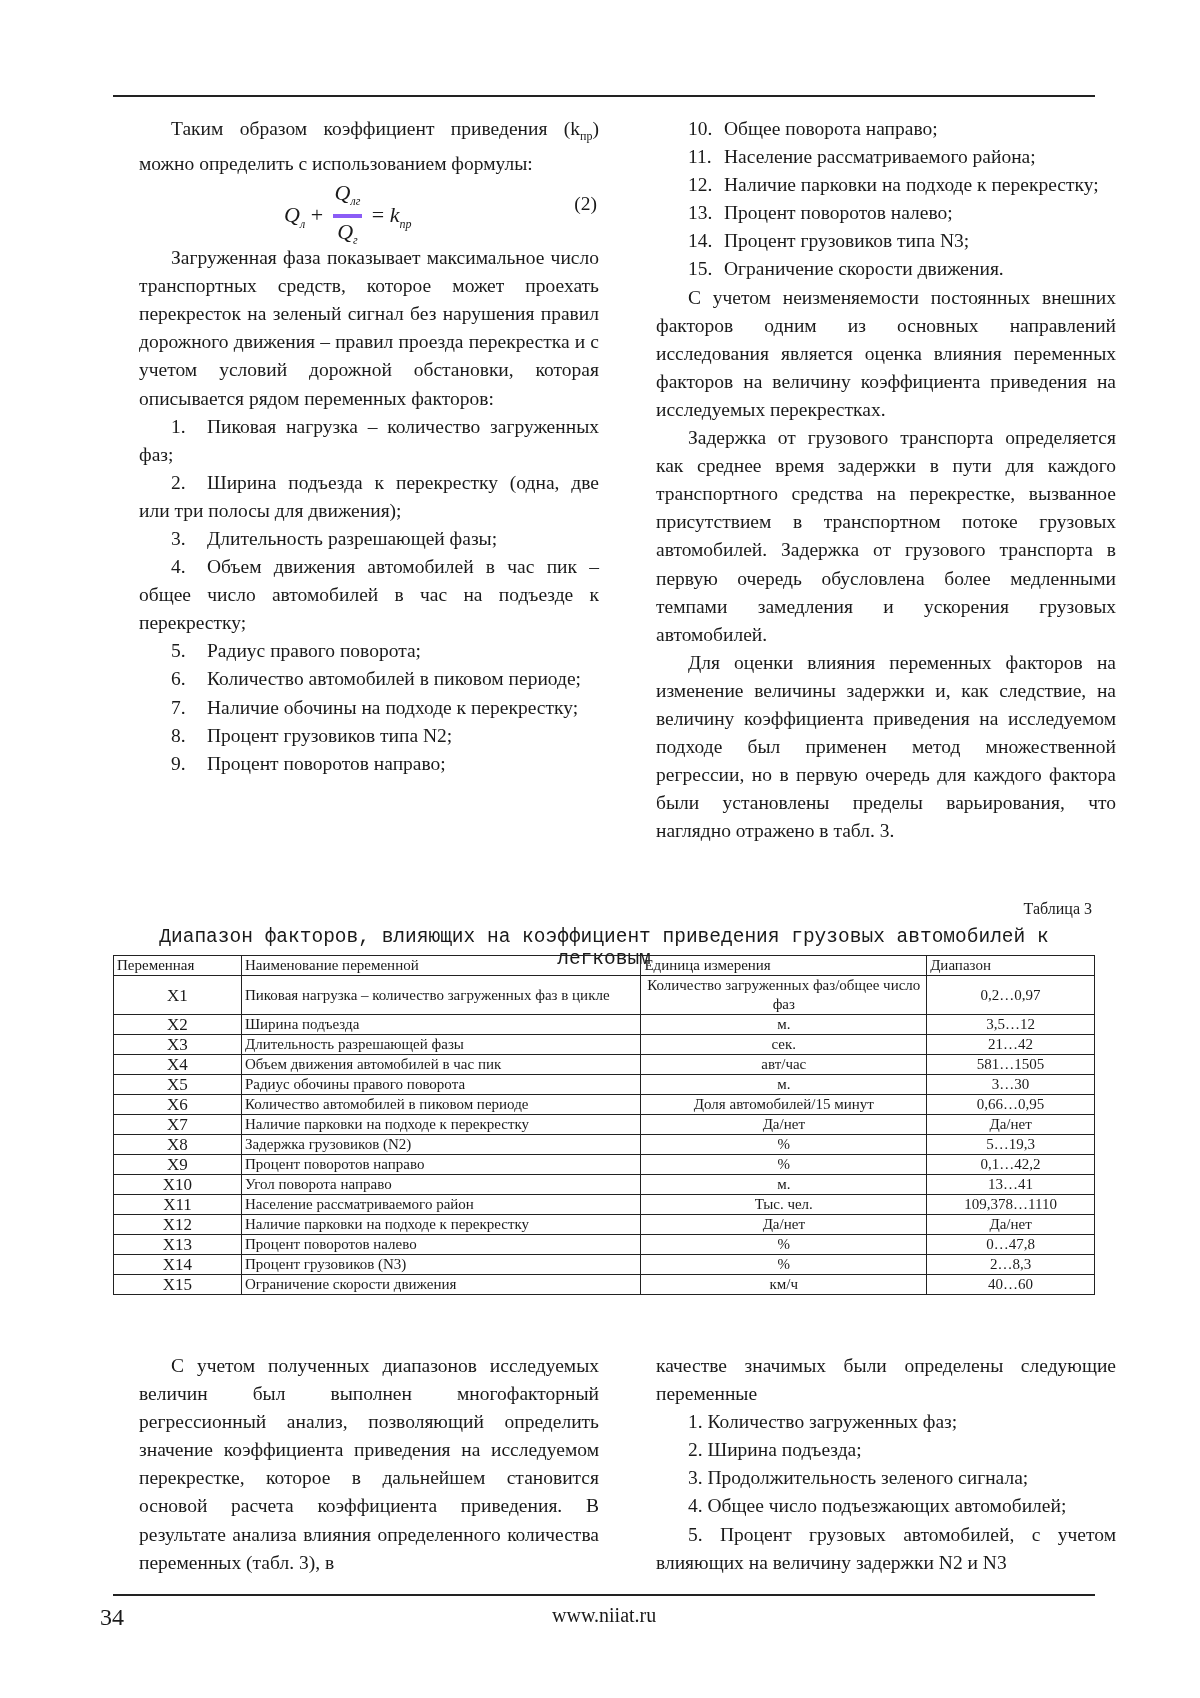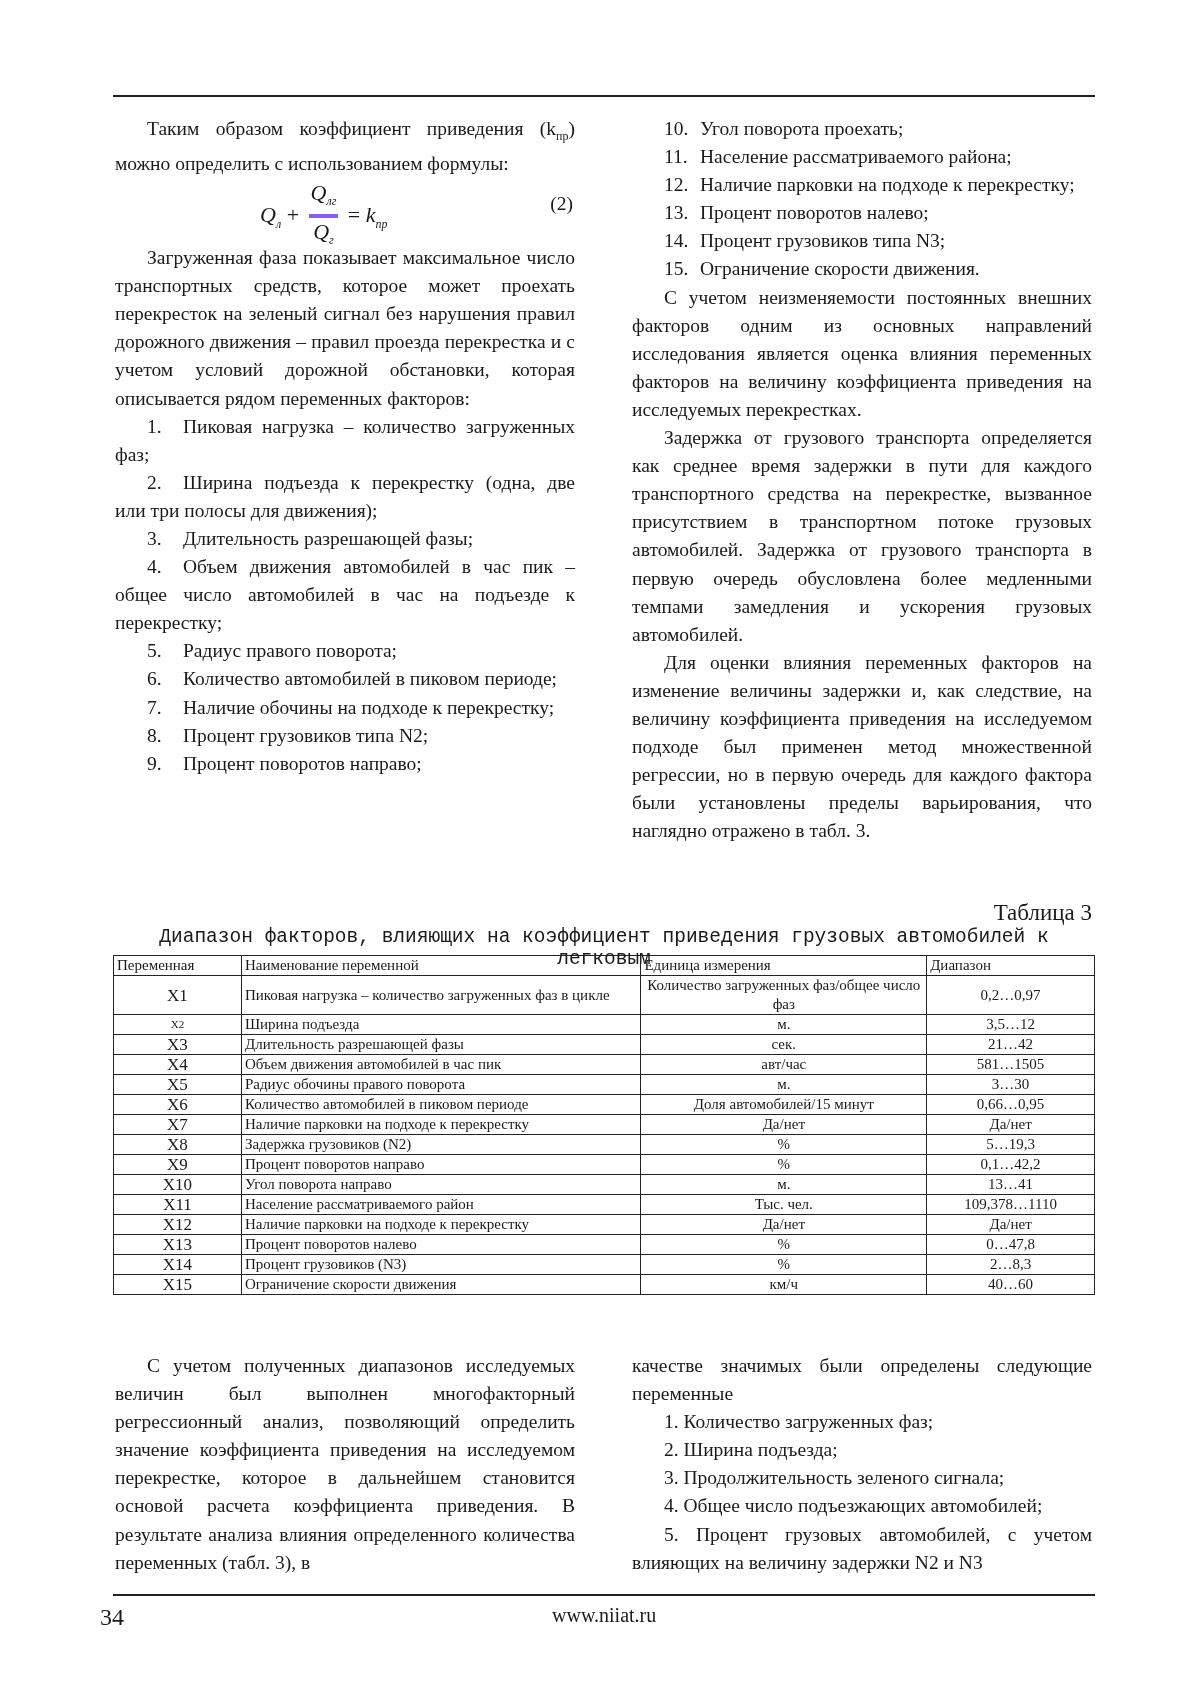--- a/index.html
+++ b/index.html
@@ -1,36 +1,36 @@
 <!DOCTYPE html>
 <html><head>
 <meta charset="utf-8">
 <style>
   html, body { margin: 0; padding: 0; background: #ffffff; }
   body { width: 1200px; height: 1698px; position: relative; font-family: "Liberation Serif", serif; color: #1a1a1a; overflow: hidden; }
   .rule-top { position: absolute; left: 113px; top: 95px; width: 982px; height: 2px; background: #222; }
   .rule-bottom { position: absolute; left: 113px; top: 1594px; width: 982px; height: 2px; background: #222; }
-  .col { position: absolute; font-size: 19.5px; line-height: 28.1px; text-align: justify; }
+  .col { position: absolute; font-size: 19.5px; line-height: 28.1px; text-align: justify; margin-left: 24px; }
   .col-left { left: 115px; top: 115px; width: 460px; }
   .col-right { left: 632px; top: 115px; width: 460px; }
   .col-left2 { left: 115px; top: 1352px; width: 460px; }
   .col-right2 { left: 632px; top: 1352px; width: 460px; }
   p { margin: 0; }
   .indent { text-indent: 32px; }
   .li { text-indent: 32px; }
   .li .num { display: inline-block; min-width: 36px; text-indent: 0; }
   .li2 { text-indent: 32px; }
   .formula { position: relative; height: 66px; }
   .formula .eq { position: absolute; left: 145px; top: 2px; font-style: italic; font-size: 22px; }
   .formula .eqno { position: absolute; right: 2px; top: 12px; }
   .frac { display: inline-block; vertical-align: middle; text-align: center; margin: 0 4px; }
   .frac .top { display: block; border-bottom: 4px solid #8b5cf6; padding: 0 2px; line-height: 26px; }
   .frac .bot { display: block; line-height: 28px; }
   sub { font-size: 12px; }
-  .table-label { position: absolute; right: 108px; top: 900px; font-size: 23px; }
+  .table-label { position: absolute; right: 108px; top: 900px; font-size: 16px; }
   .table-caption { position: absolute; left: 113px; width: 982px; top: 926px; text-align: center; font-size: 19.5px; font-family: Liberation Mono, monospace; }
   table.data { position: absolute; left: 113px; top: 955px; width: 982px; border-collapse: collapse; font-size: 15px; line-height: 19px; }
   table.data td, table.data th { border: 1.5px solid #222; padding: 0 3px; font-weight: normal; }
   table.data th { text-align: left; height: 19px; }
   table.data td.c { text-align: center; }
   table.data td.l { text-align: left; }
   .footer-page { position: absolute; left: 100px; top: 1604px; font-size: 24px; }
   .footer-url { position: absolute; left: 540px; top: 1604px; font-size: 20px; margin-left: 12px; }
 </style>
 </head>
@@ -59,21 +59,21 @@
   <p class="li"><span class="num">3.</span><span>Длительность разрешающей фазы;</span></p>
   <p class="li"><span class="num">4.</span><span>Объем движения автомобилей в час пик – общее число автомобилей в час на подъезде к перекрестку;</span></p>
   <p class="li"><span class="num">5.</span><span>Радиус правого поворота;</span></p>
   <p class="li"><span class="num">6.</span><span>Количество автомобилей в пиковом периоде;</span></p>
   <p class="li"><span class="num">7.</span><span>Наличие обочины на подходе к перекрестку;</span></p>
   <p class="li"><span class="num">8.</span><span>Процент грузовиков типа N2;</span></p>
   <p class="li"><span class="num">9.</span><span>Процент поворотов направо;</span></p>
 </div>
 
 <div class="col col-right">
-  <p class="li"><span class="num">10.</span><span>Угол поворота проехать;</span></p>
+  <p class="li"><span class="num">10.</span><span>Общее поворота направо;</span></p>
   <p class="li"><span class="num">11.</span><span>Население рассматриваемого района;</span></p>
   <p class="li"><span class="num">12.</span><span>Наличие парковки на подходе к перекрестку;</span></p>
   <p class="li"><span class="num">13.</span><span>Процент поворотов налево;</span></p>
   <p class="li"><span class="num">14.</span><span>Процент грузовиков типа N3;</span></p>
   <p class="li"><span class="num">15.</span><span>Ограничение скорости движения.</span></p>
   <p class="indent">С учетом неизменяемости постоянных внешних факторов одним из основных направлений исследования является оценка влияния переменных факторов на величину коэффициента приведения на исследуемых перекрестках.</p>
   <p class="indent">Задержка от грузового транспорта определяется как среднее время задержки в пути для каждого транспортного средства на перекрестке, вызванное присутствием в транспортном потоке грузовых автомобилей. Задержка от грузового транспорта в первую очередь обусловлена более медленными темпами замедления и ускорения грузовых автомобилей.</p>
   <p class="indent">Для оценки влияния переменных факторов на изменение величины задержки и, как следствие, на величину коэффициента приведения на исследуемом подходе был применен метод множественной регрессии, но в первую очередь для каждого фактора были установлены пределы варьирования, что наглядно отражено в табл. 3.</p>
 </div>
 
@@ -95,21 +95,21 @@
     </tr>
   </thead>
   <tbody>
     <tr>
         <td class="c" style="font-size:17px">X1</td>
         <td class="l">Пиковая нагрузка – количество загруженных фаз в цикле</td>
         <td class="c">Количество загруженных фаз/общее число фаз</td>
         <td class="c">0,2…0,97</td>
       </tr>
     <tr>
-        <td class="c" style="font-size:11px">X2</td>
+        <td class="c" style="font-size:17px">X2</td>
         <td class="l">Ширина подъезда</td>
         <td class="c">м.</td>
         <td class="c">3,5…12</td>
       </tr>
     <tr>
         <td class="c" style="font-size:17px">X3</td>
         <td class="l">Длительность разрешающей фазы</td>
         <td class="c">сек.</td>
         <td class="c">21…42</td>
       </tr>

